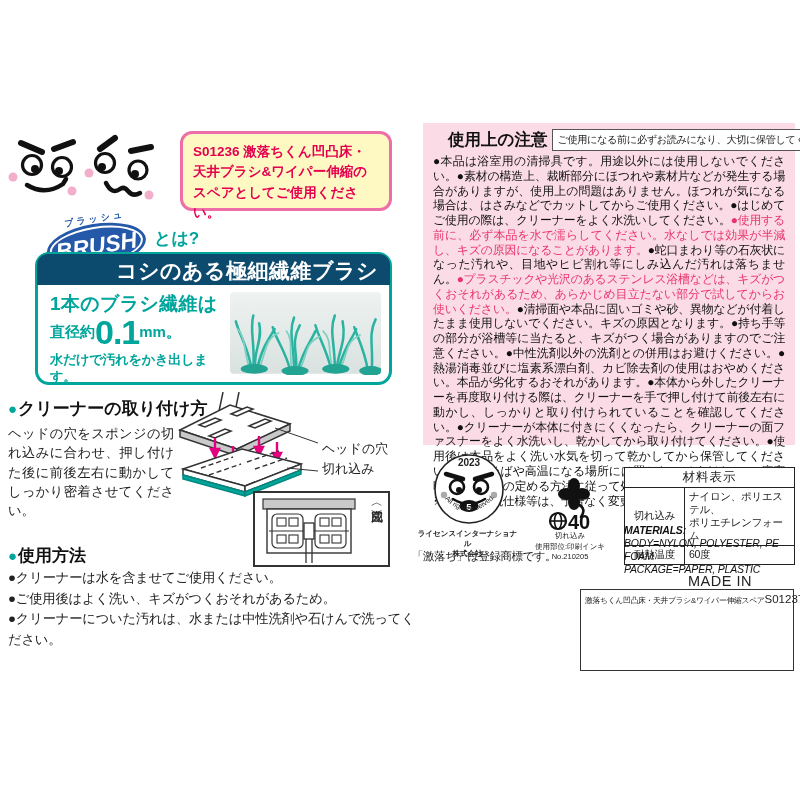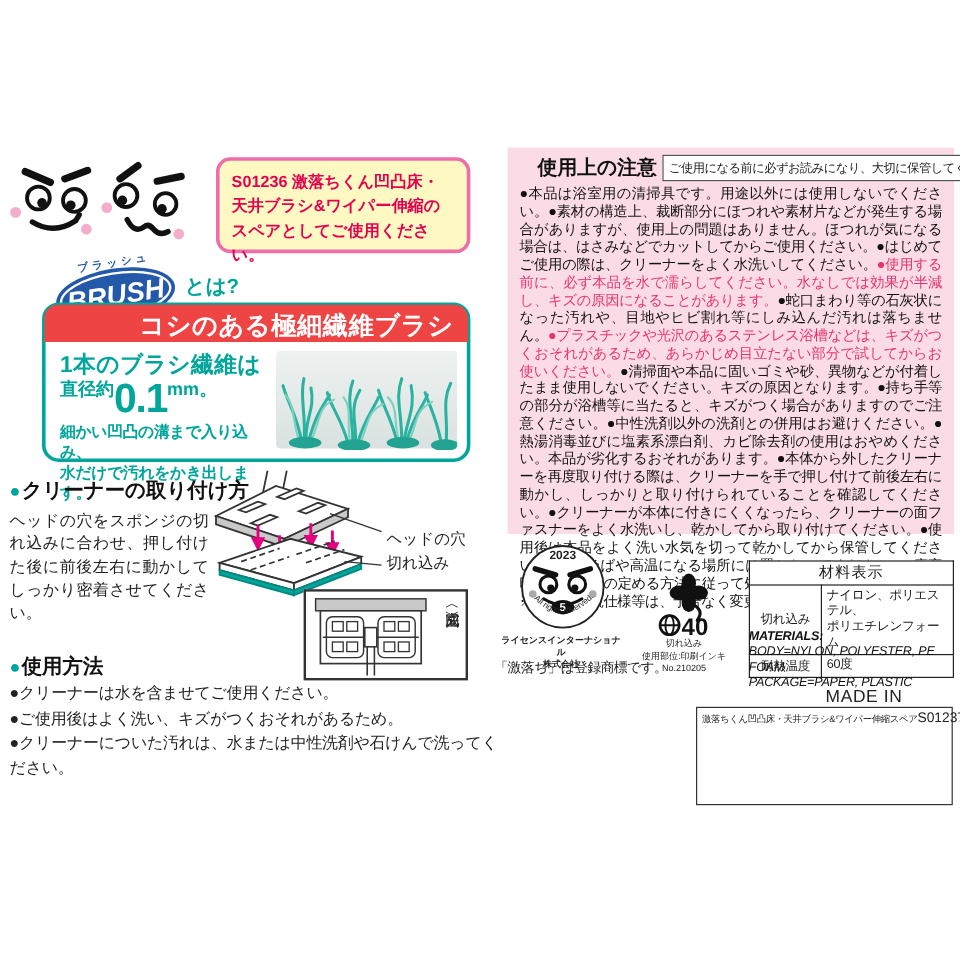--- a/index.html
+++ b/index.html
@@ -20,27 +20,27 @@
     font-weight:bold; letter-spacing:3px; }
   .brush-oval { position:absolute; top:9px; left:0; width:100px; height:44px; background:#2458a8;
     border-radius:50%; display:flex; align-items:center; justify-content:center; }
   .brush-oval::after { content:""; position:absolute; inset:3px; border:2px solid #fff; border-radius:50%; }
   .brush-oval span { color:#fff; font-weight:bold; font-style:italic; font-size:23px; letter-spacing:0; }
   .towa { left:154px; top:227px; color:#00a59b; font-weight:bold; font-size:17px; }
 
   
   .brush-box { left:35px; top:252px; width:357px; height:133px; border:3px solid #00a59b;
     border-radius:14px; background:#fff; }
-  .brush-header { position:absolute; top:-1px; left:-1px; right:-1px; height:31px; background:#ef4444;
+  .brush-header { position:absolute; top:-1px; left:-1px; right:-1px; height:31px; background:#0c4a6e;
     border-radius:11px 11px 0 0; color:#fff; font-weight:bold; font-size:21px;
     text-align:right; padding:3px 12px 0 0; letter-spacing:0.5px; }
   .brush-content { position:absolute; top:36px; left:12px; right:8px; bottom:6px; display:flex; }
   .brush-text { width:185px; color:#00a59b; }
   .bt-line1 { font-size:19px; font-weight:bold; letter-spacing:0.3px; }
-  .bt-line2 { display:flex; align-items:flex-start; font-weight:bold; margin-top:-2px; }
+  .bt-line2 { display:flex; align-items:center; font-weight:bold; margin-top:-2px; }
   .bt-dia-prefix { font-size:15px; }
   .bt-dia-value { font-size:34px; line-height:1; letter-spacing:-1px; }
   .bt-dia-unit { font-size:15px; }
   .bt-line34 { font-size:13.2px; font-weight:bold; line-height:1.3; margin-top:2px; letter-spacing:-0.3px; }
   .fiber-img { margin-left:auto; border-radius:4px; }
 
   
   .sec-heading { font-size:17px; font-weight:bold; color:#111; }
   .sec-heading .bullet { color:#00a59b; font-size:15px; margin-right:1px; }
   .attach-heading { left:8px; top:397px; }
@@ -143,21 +143,20 @@
     <div class="brush-header">コシのある極細繊維ブラシ</div>
     <div class="brush-content">
       <div class="brush-text">
         <div class="bt-line1">1本のブラシ繊維は</div>
         <div class="bt-line2">
           <span class="bt-dia-prefix">直径約</span>
           <span class="bt-dia-value">0.1</span>
           <span class="bt-dia-unit">mm。</span>
         </div>
         <div class="bt-line34">
-          <div>細かい凹凸の溝まで入り込み、</div>
           <div>水だけで汚れをかき出します。</div>
         </div>
       </div>
 
       <svg class="fiber-img" width="156" height="84" viewBox="0 0 156 84">
         <defs>
           <linearGradient id="fbg" x1="0" y1="0" x2="0" y2="1">
             <stop offset="0" stop-color="#eef2f1"></stop>
               <stop offset="1" stop-color="#d9e2e0"></stop>
           </linearGradient>

